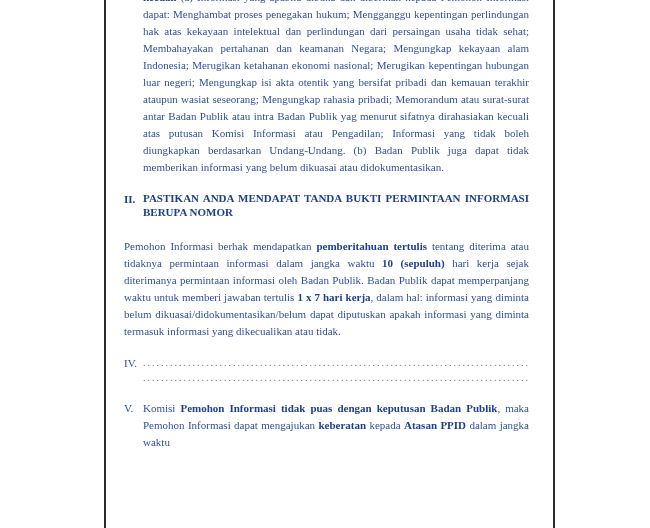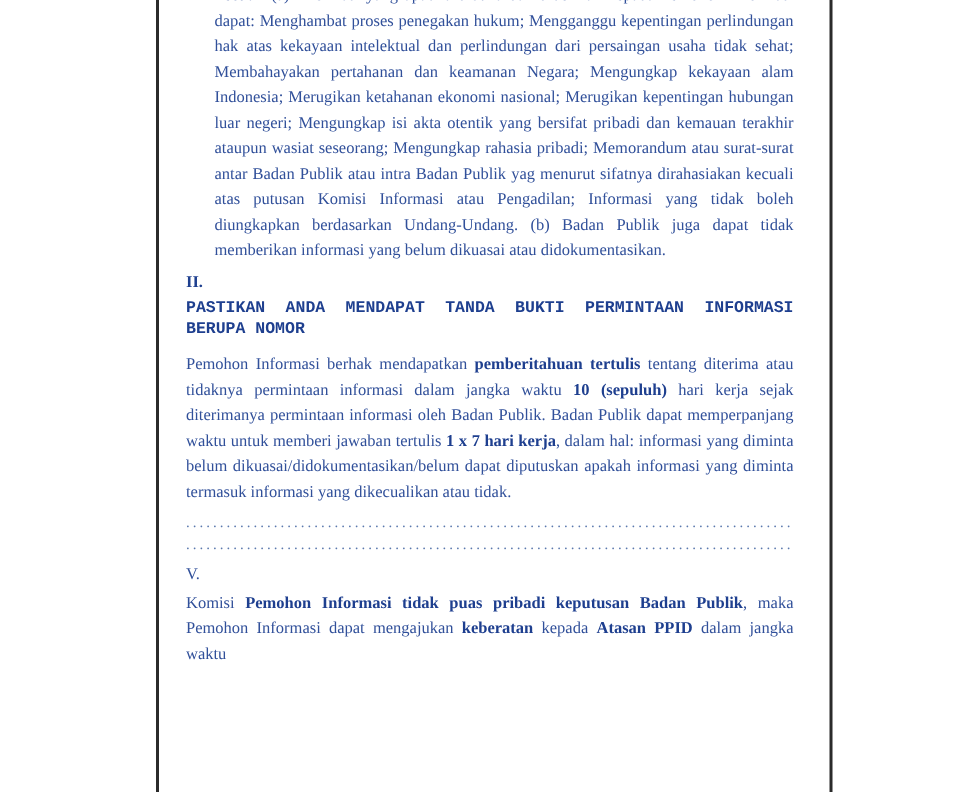--- a/index.html
+++ b/index.html
@@ -22,26 +22,26 @@
     overflow: hidden;
   }
   .doc-content {
     margin-top: -7px;
     padding: 0 24px 0 18px;
     color: var(--text, #31509a);
     font-size: 11px;
     line-height: 17px;
   }
   .intro { margin-left: 19px; text-align: justify; }
-  .list-item { display: flex; margin-top: 4px; flex-direction: column; }
+  .list-item { display: flex; margin-top: 15px; }
   .item-numeral { flex: 0 0 19px; }
   .item-numeral.bold { font-weight: bold; color: var(--bold, #1e3f8f); }
   .item-content { flex: 1 1 auto; min-width: 0; }
   .para { text-align: justify; }
-  .para.tight { line-height: 14px; margin-bottom: 4px; font-family: Liberation Mono, monospace; }
+  .para.tight { line-height: 14px; margin-bottom: 4px; }
   .seg.bold { font-weight: bold; color: var(--bold, #1e3f8f); }
   .fill-line {
     white-space: nowrap;
     overflow: hidden;
     line-height: 15px;
     letter-spacing: 2px;
     font-size: 10px;
     color: var(--dots, #5a78ad);
   }
 </style>
@@ -58,27 +58,28 @@
             <div class="item-content">
               <div class="para tight"><span class="seg bold">PASTIKAN ANDA MENDAPAT TANDA BUKTI PERMINTAAN INFORMASI BERUPA NOMOR</span></div>
             </div>
           </div>
           <div class="list-item">
             <div class="item-content">
               <div class="para"><span class="seg">Pemohon Informasi berhak mendapatkan </span><span class="seg bold">pemberitahuan tertulis</span><span class="seg"> tentang diterima atau tidaknya permintaan informasi dalam jangka waktu </span><span class="seg bold">10 (sepuluh)</span><span class="seg"> hari kerja sejak diterimanya permintaan informasi oleh Badan Publik. Badan Publik dapat memperpanjang waktu untuk memberi jawaban tertulis </span><span class="seg bold">1 x 7 hari kerja</span><span class="seg">, dalam hal: informasi yang diminta belum dikuasai/didokumentasikan/belum dapat diputuskan apakah informasi yang diminta termasuk informasi yang dikecualikan atau tidak.</span></div>
             </div>
           </div>
           <div class="list-item">
+            <div class="item-numeral">IV.</div>
             <div class="item-content">
               <div class="fill-line">................................................................................................................................</div>
               <div class="fill-line">................................................................................................................................</div>
             </div>
           </div>
           <div class="list-item">
             <div class="item-numeral">V.</div>
             <div class="item-content">
-              <div class="para"><span class="seg">Komisi </span><span class="seg bold">Pemohon Informasi tidak puas pribadi keputusan Badan Publik</span><span class="seg">, maka Pemohon Informasi dapat mengajukan </span><span class="seg bold">keberatan</span><span class="seg"> kepada </span><span class="seg bold">Atasan PPID</span><span class="seg"> dalam jangka waktu </span></div>
+              <div class="para"><span class="seg">Komisi </span><span class="seg bold">Pemohon Informasi tidak puas dengan keputusan Badan Publik</span><span class="seg">, maka Pemohon Informasi dapat mengajukan </span><span class="seg bold">keberatan</span><span class="seg"> kepada </span><span class="seg bold">Atasan PPID</span><span class="seg"> dalam jangka waktu </span></div>
             </div>
           </div>
         </div>
     </div>
   </div>
 </div>
 
 </body></html>

